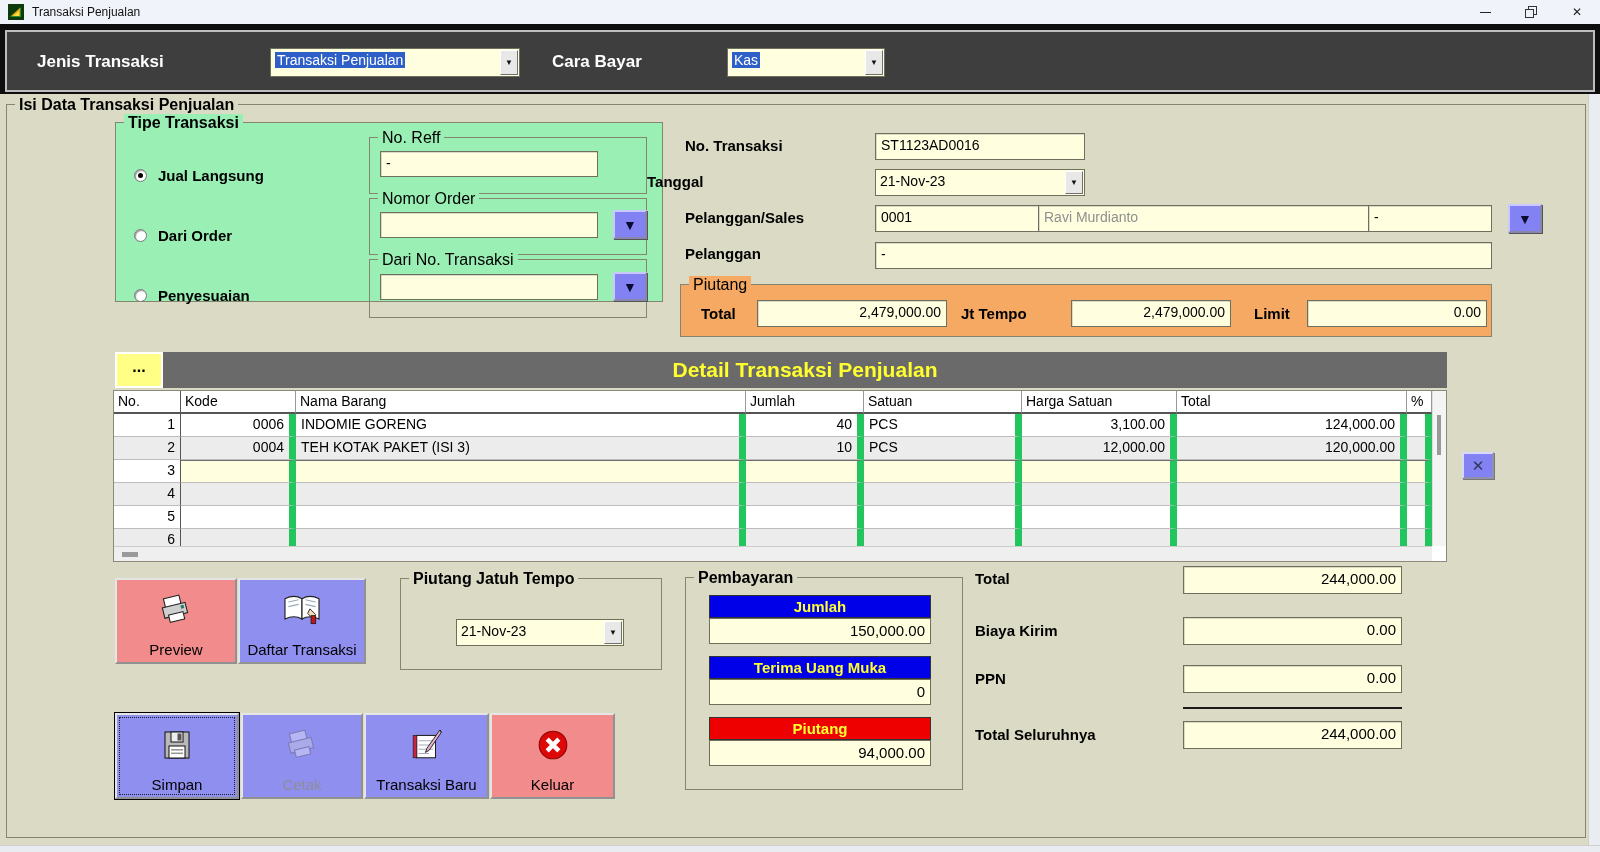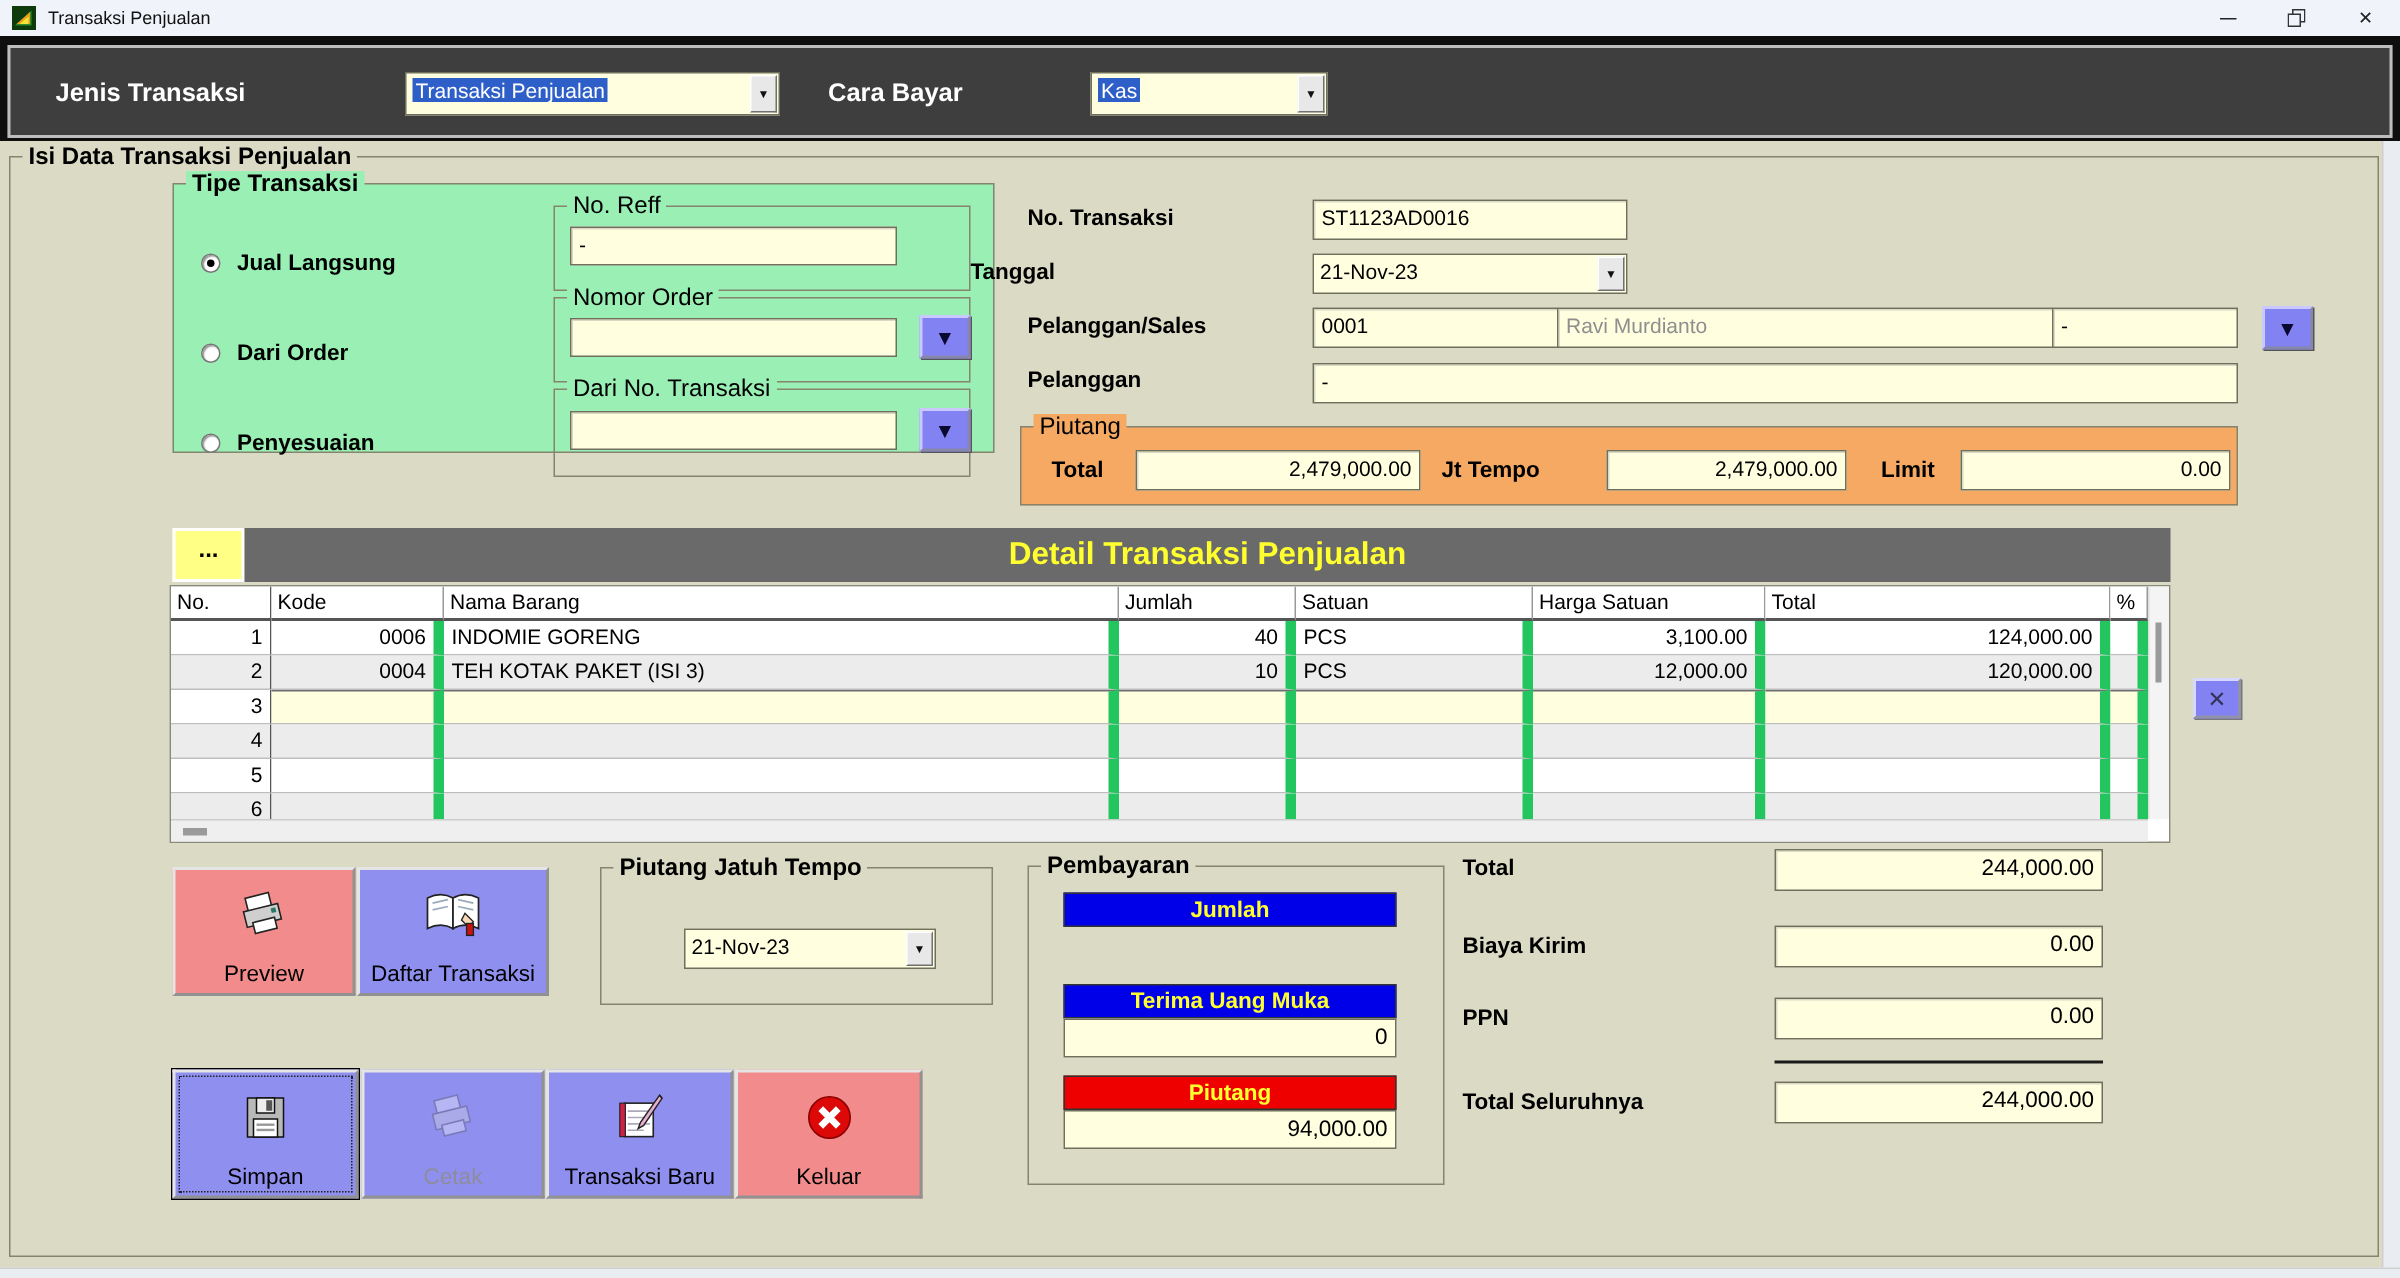--- a/index.html
+++ b/index.html
@@ -350,20 +350,21 @@
         <circle cx="16" cy="16" r="13" fill="#dd0808" stroke="#8a0000"></circle>
         <path d="M10.5 10.5 L21.5 21.5 M21.5 10.5 L10.5 21.5" stroke="#fff" stroke-width="4.2"></path>
       </svg>
     </span>
     <span>Keluar</span>
   </div>
 
   <div class="gbox bg-khaki" style="left:685px; top:577px; width:278px; height:213px;">
     <span class="gtitle bg-khaki">Pembayaran</span>
     <div class="payhead head-blue" style="top:17px;">Jumlah</div>
+    <div class="payval" style="top:40px;">150,000.00</div>
     <div class="payhead head-blue" style="top:78px;">Terima Uang Muka</div>
     <div class="payval" style="top:101px;">0</div>
     <div class="payhead head-red" style="top:139px;">Piutang</div>
     <div class="payval" style="top:162px;">94,000.00</div>
   </div>
 
   <span class="lbl" style="left:975px; top:570px;">Total</span>
   <div class="inp num" style="left:1183px; top:566px; width:219px; height:28px; font-size:15px;">244,000.00</div>
 
   <span class="lbl" style="left:975px; top:622px;">Biaya Kirim</span>

